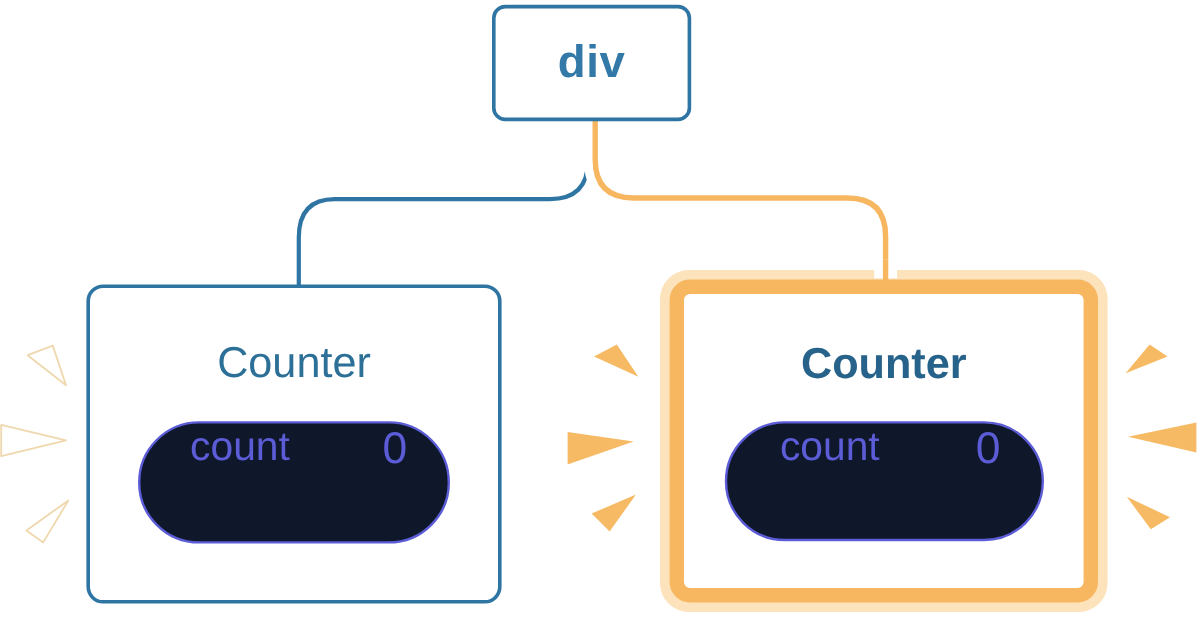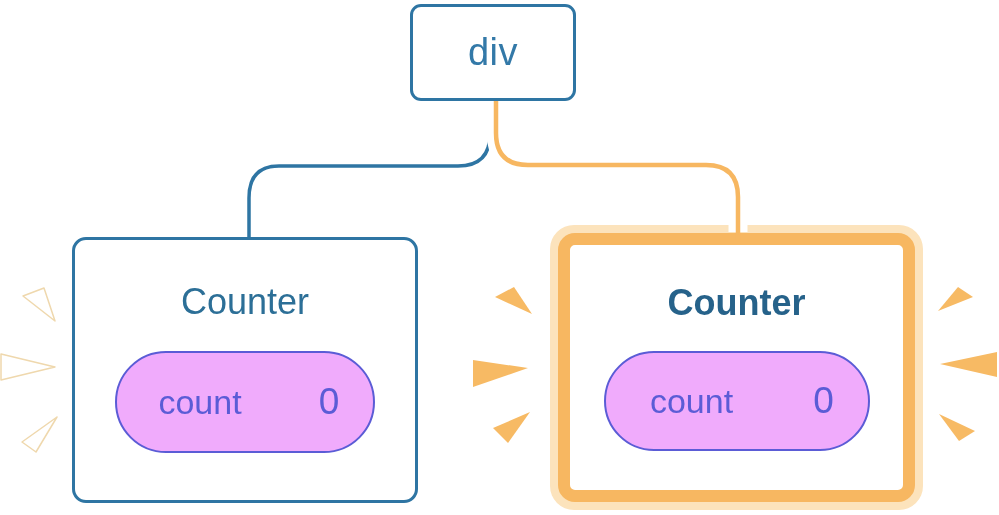--- a/index.html
+++ b/index.html
@@ -10,21 +10,21 @@
   svg.layer{position:absolute;left:0;top:0;width:999px;height:515px;pointer-events:none;}
   .under{z-index:1;}
   .over{z-index:3;}
 
   
   .root-node{
     position:absolute;left:410px;top:4px;width:166px;height:97px;z-index:2;
     background:#ffffff;border:3.5px solid #2e75a3;border-radius:11px;
     display:flex;align-items:center;justify-content:center;box-sizing:border-box;
   }
-  .root-node .label{font-size:38px;font-weight:400;color:#3379a8;letter-spacing:0.5px;}
+  .root-node .label{font-size:38px;font-weight:700;color:#3379a8;letter-spacing:0.5px;}
 
   
   .counter-left{
     position:absolute;left:72px;top:237px;width:346px;height:266px;z-index:2;
     background:#ffffff;border:3.5px solid #2e75a3;border-radius:14px;
     box-sizing:border-box;display:flex;flex-direction:column;align-items:center;
   }
   .counter-left .title{
     margin-top:40px;font-size:36px;line-height:44px;font-weight:500;color:#2c6f97;
   }
@@ -38,22 +38,22 @@
     width:100%;height:100%;box-sizing:border-box;background:#ffffff;
     border:12px solid #f7b761;border-radius:17px;
     display:flex;flex-direction:column;align-items:center;
   }
   .counter-right .title{
     margin-top:36px;font-size:36px;line-height:44px;font-weight:700;color:#26628a;
   }
 
   
   .pill{
-    display:flex;align-items:center;box-sizing:border-box;
-    border:2px solid #5b5cd6;border-radius:53px;overflow:hidden;background:#f0abfc;
+    display:flex;align-items:flex-start;box-sizing:border-box;
+    border:2px solid #5b5cd6;border-radius:53px;overflow:hidden;background:#0f172a;
   }
   .pill-left{
     flex:1;display:flex;align-items:center;justify-content:center;
     font-size:34px;color:#5b5cd6;
   }
   .pill-divider{width:2px;background:#5b5cd6;}
   .pill-right{
     width:88px;display:flex;align-items:center;justify-content:center;
     font-size:37px;color:#5b5cd6;
   }

